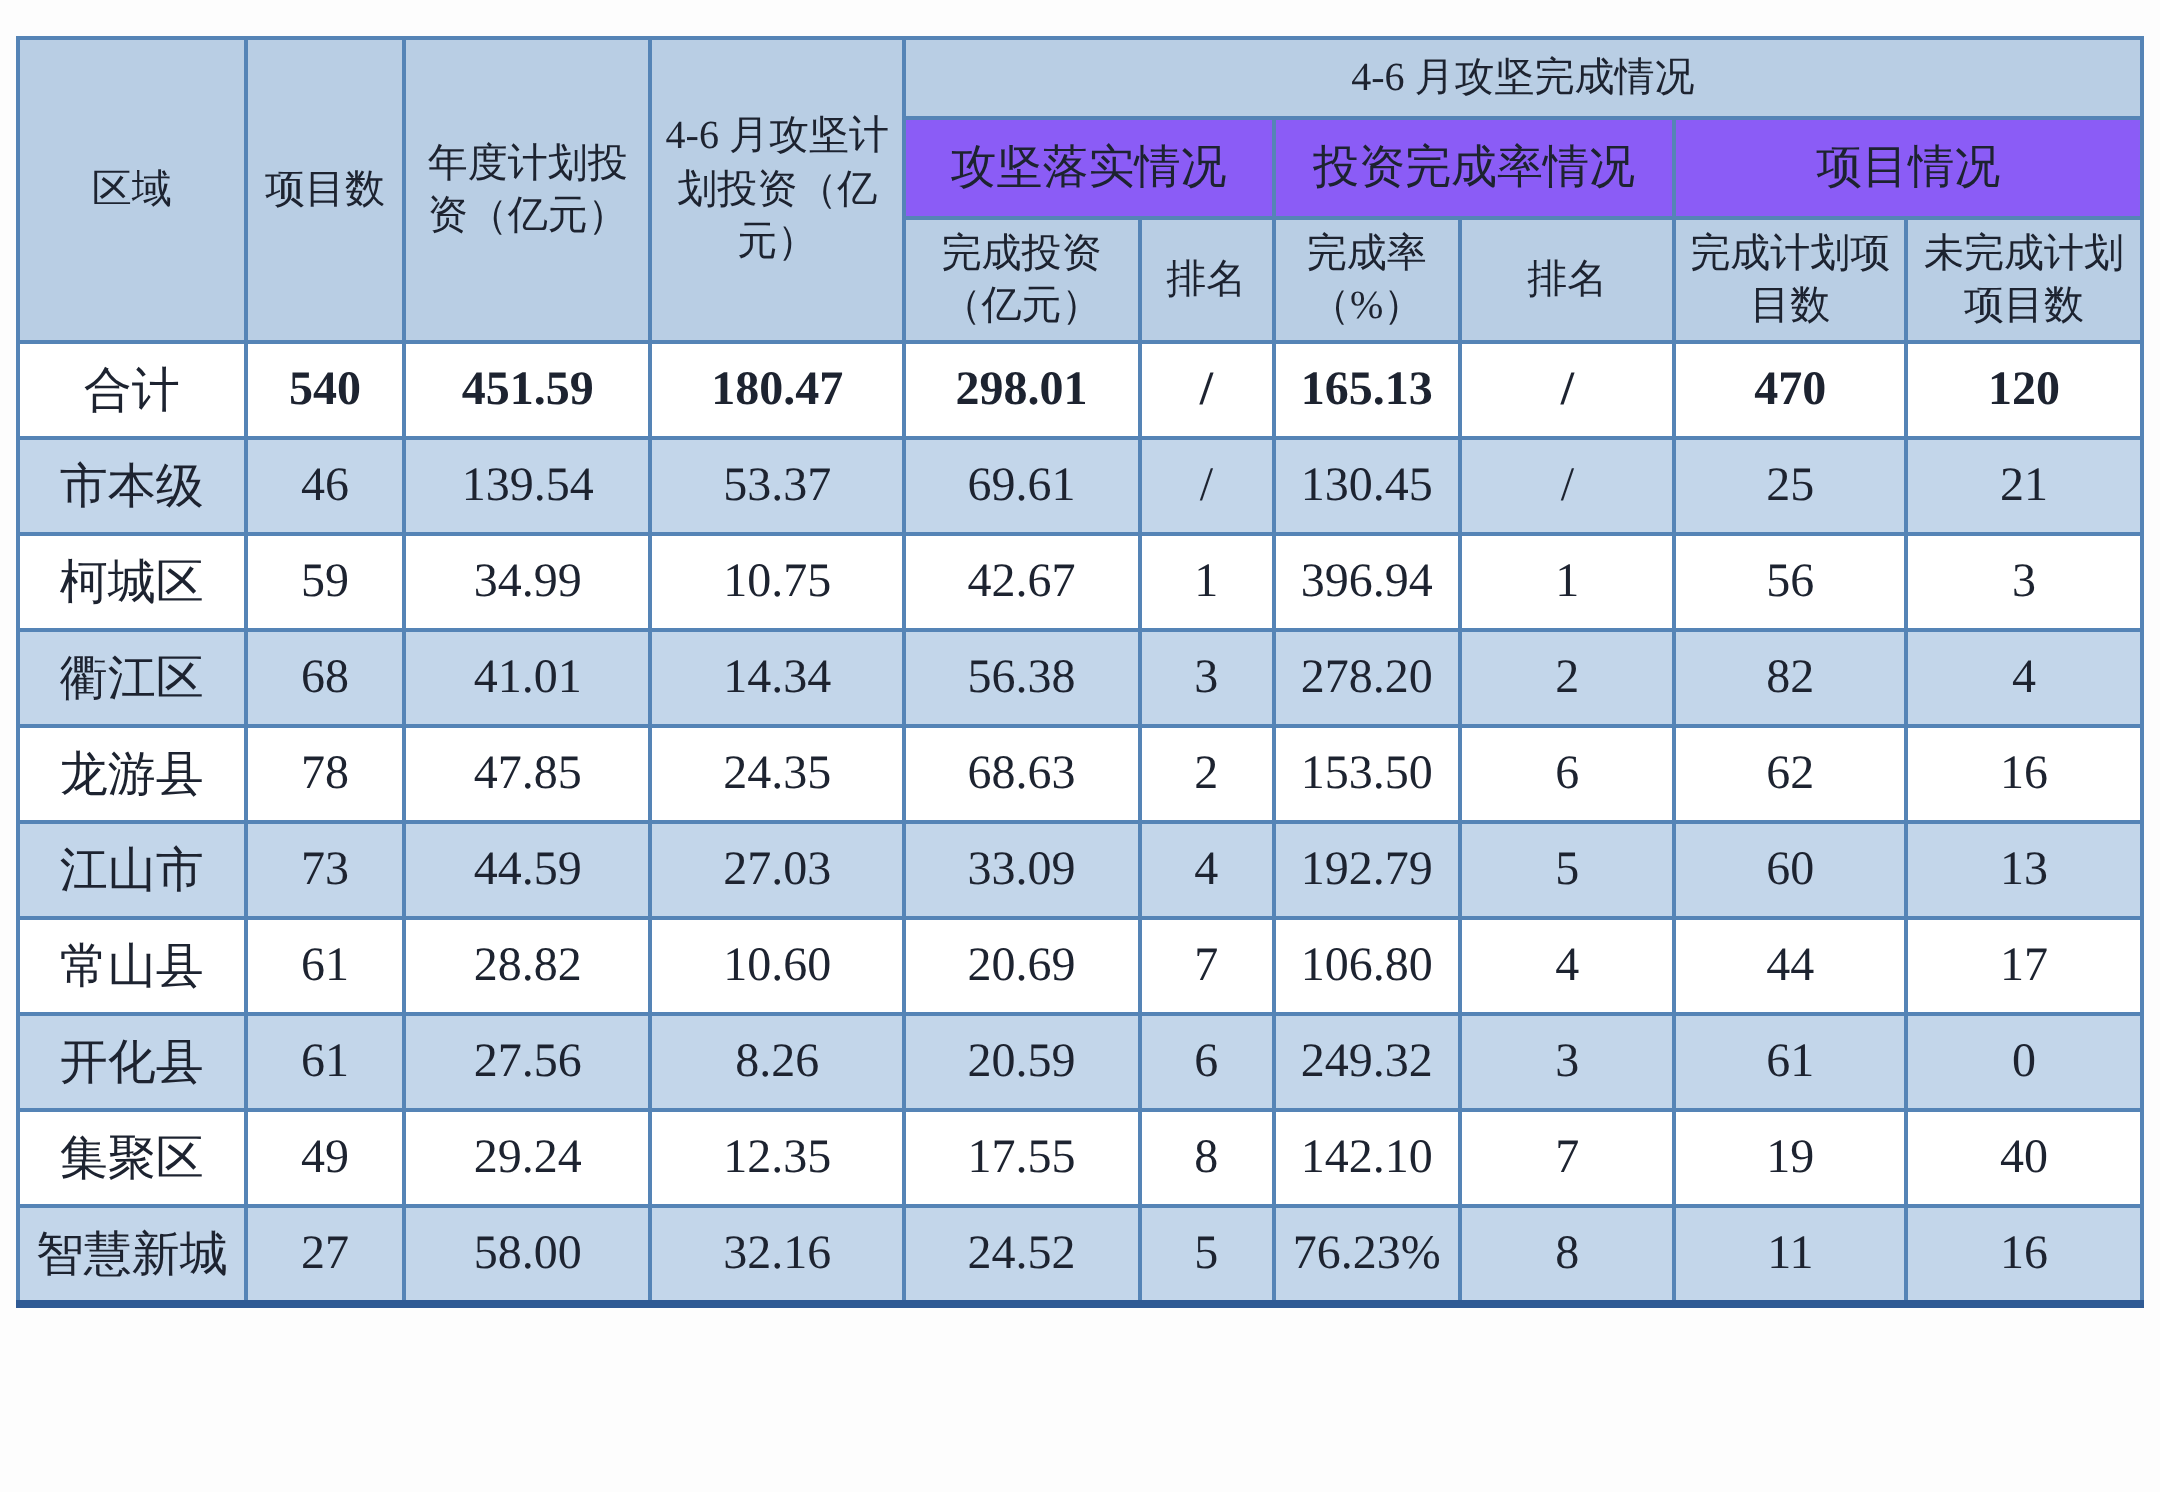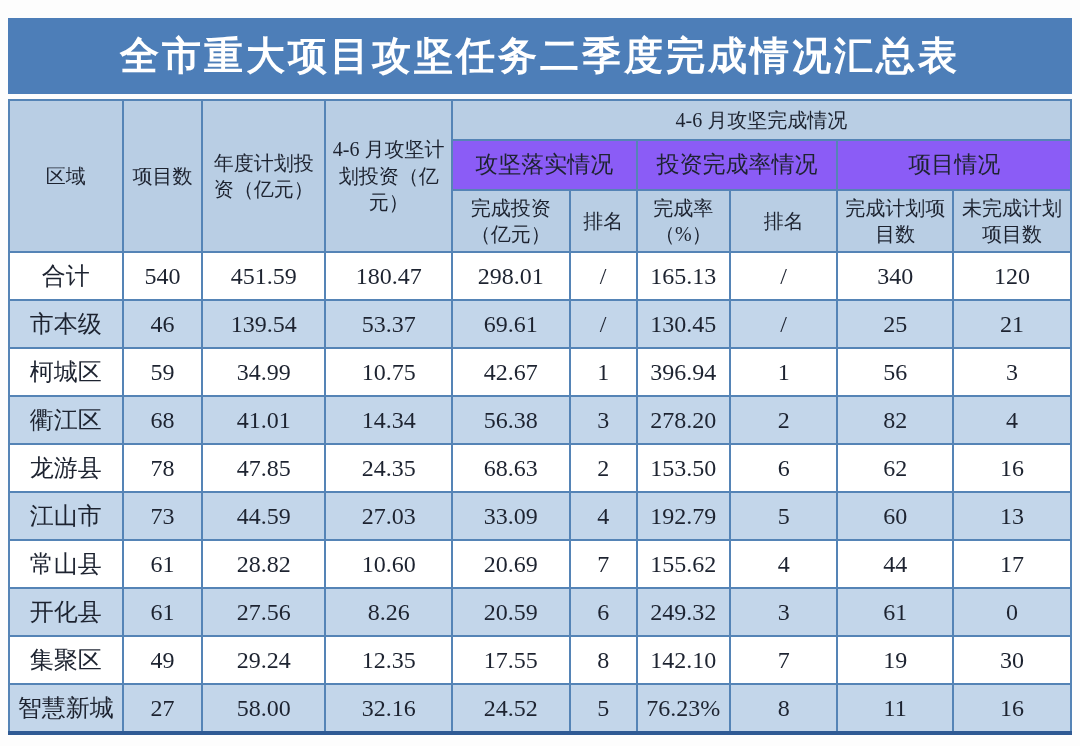--- a/index.html
+++ b/index.html
@@ -59,29 +59,28 @@
   .summary thead tr.h3 th { height: 58px; }
   .summary tbody td {
     height: 44px;
     font-size: 24px;
     background: #ffffff;
   }
   .summary tbody tr:nth-child(even) td {
     background: var(--row-alt-fill, #c3d6ea);
   }
   .summary tbody tr.total-row td.num {
-    font-weight: normal;
+    font-weight: bold;
   }
 </style>
 </head>
 <body>
 
 <div class="page">
 
-  <div class="title-bar">全市重大项目攻坚任务二季度完成情况汇总表</div>
 
   <table class="summary">
     <colgroup>
       <col style="width:10.7%">
       <col style="width:7.5%">
       <col style="width:11.6%">
       <col style="width:11.9%">
       <col style="width:11.1%">
       <col style="width:6.3%">
       <col style="width:8.8%">
@@ -114,21 +113,21 @@
     <tbody>
         <tr class="total-row">
           <td class="region">合计</td>
           <td class="num">540</td>
           <td class="num">451.59</td>
           <td class="num">180.47</td>
           <td class="num">298.01</td>
           <td class="num">/</td>
           <td class="num">165.13</td>
           <td class="num">/</td>
-          <td class="num">340</td>
+          <td class="num">470</td>
           <td class="num">120</td>
         </tr>
         <tr>
           <td class="region">市本级</td>
           <td class="num">46</td>
           <td class="num">139.54</td>
           <td class="num">53.37</td>
           <td class="num">69.61</td>
           <td class="num">/</td>
           <td class="num">130.45</td>
@@ -184,21 +183,21 @@
           <td class="num">60</td>
           <td class="num">13</td>
         </tr>
         <tr>
           <td class="region">常山县</td>
           <td class="num">61</td>
           <td class="num">28.82</td>
           <td class="num">10.60</td>
           <td class="num">20.69</td>
           <td class="num">7</td>
-          <td class="num">155.62</td>
+          <td class="num">106.80</td>
           <td class="num">4</td>
           <td class="num">44</td>
           <td class="num">17</td>
         </tr>
         <tr>
           <td class="region">开化县</td>
           <td class="num">61</td>
           <td class="num">27.56</td>
           <td class="num">8.26</td>
           <td class="num">20.59</td>
@@ -211,21 +210,21 @@
         <tr>
           <td class="region">集聚区</td>
           <td class="num">49</td>
           <td class="num">29.24</td>
           <td class="num">12.35</td>
           <td class="num">17.55</td>
           <td class="num">8</td>
           <td class="num">142.10</td>
           <td class="num">7</td>
           <td class="num">19</td>
-          <td class="num">30</td>
+          <td class="num">40</td>
         </tr>
         <tr>
           <td class="region">智慧新城</td>
           <td class="num">27</td>
           <td class="num">58.00</td>
           <td class="num">32.16</td>
           <td class="num">24.52</td>
           <td class="num">5</td>
           <td class="num">76.23%</td>
           <td class="num">8</td>

